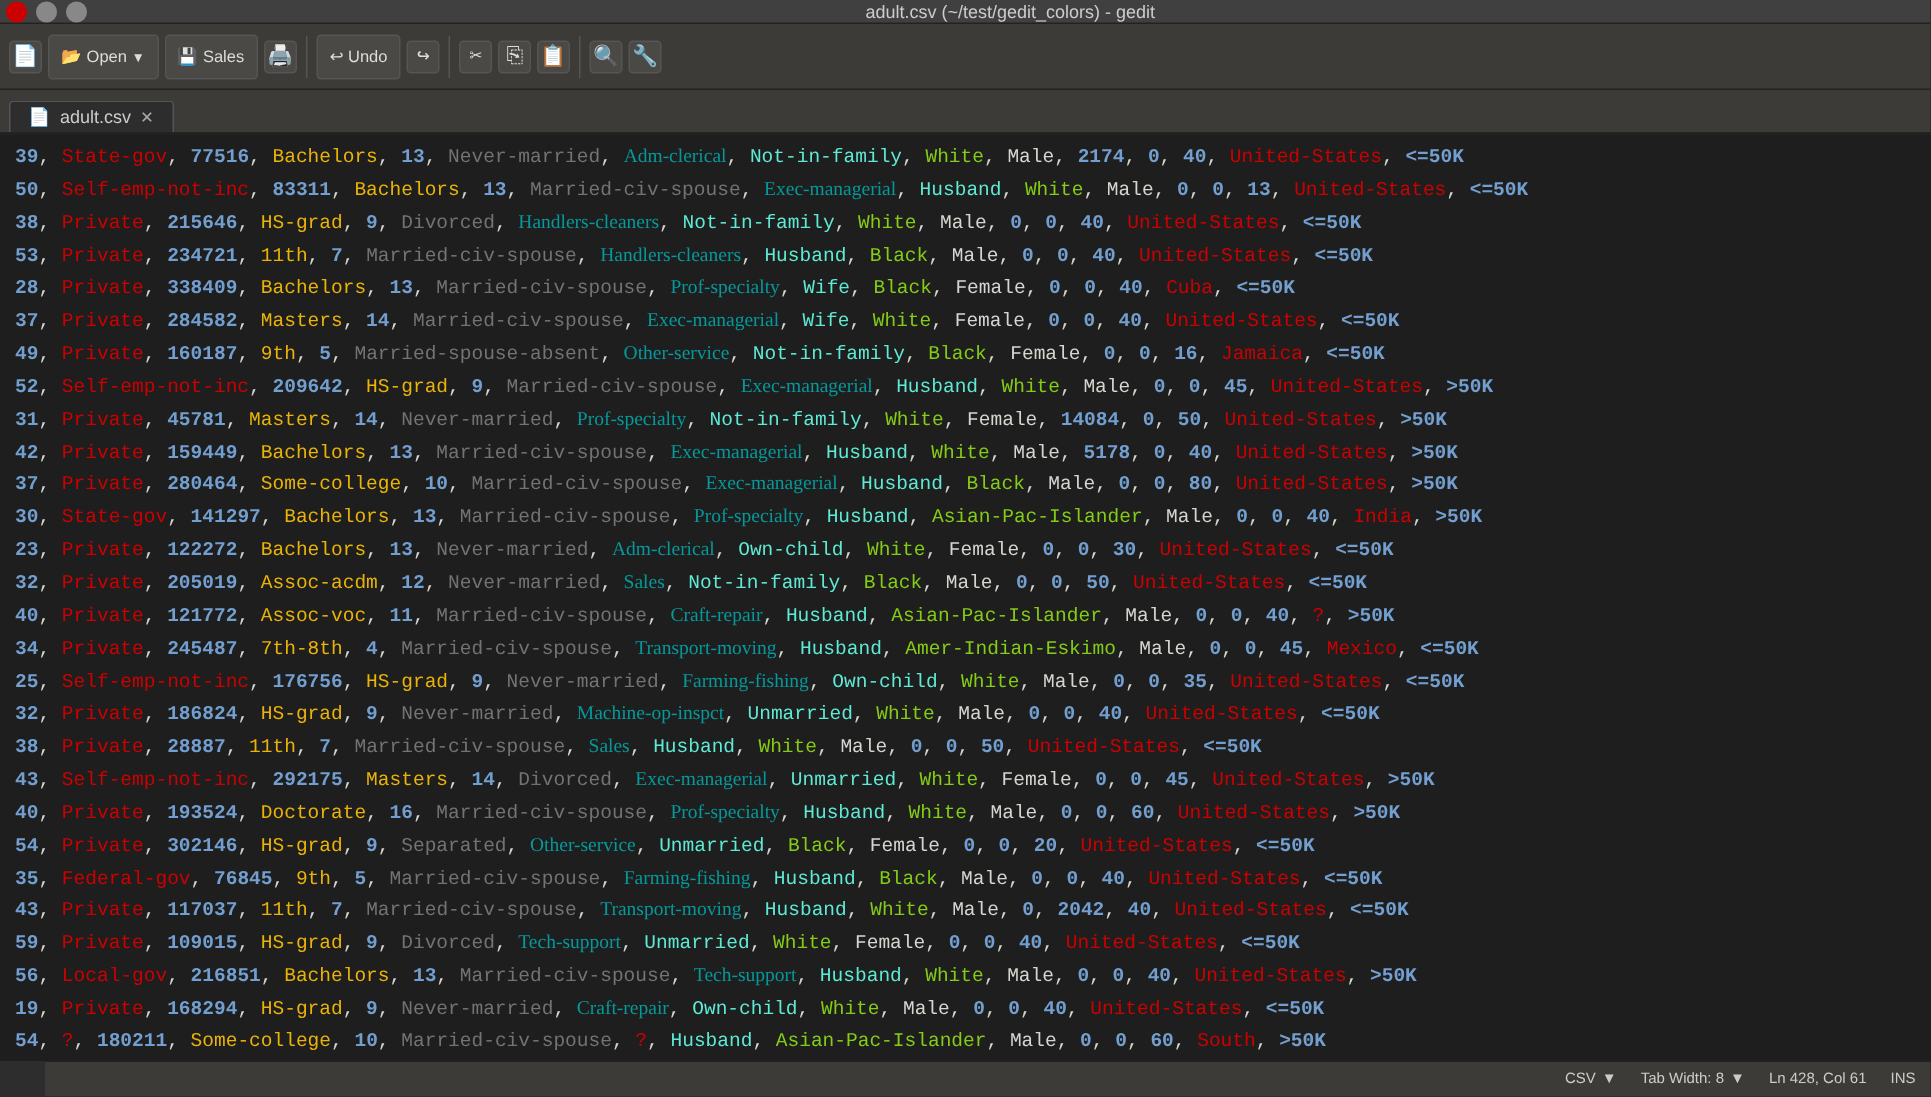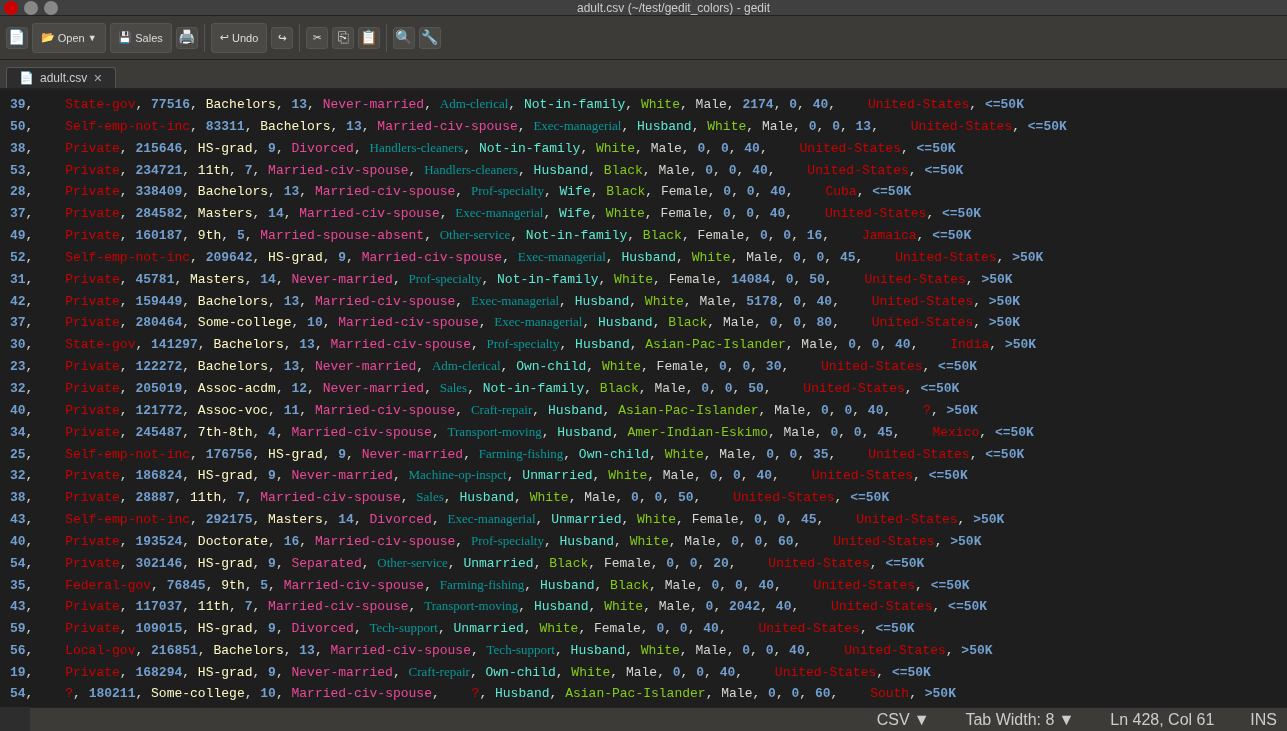--- a/index.html
+++ b/index.html
@@ -116,34 +116,34 @@
     }
 
     
     #statusbar {
       background: #3c3b37;
       height: 24px;
       display: flex;
       align-items: center;
       justify-content: flex-end;
       padding: 0 10px;
-      gap: 36px;
-      font-size: 16px;
+      gap: 16px;
+      font-size: 10px;
       color: #ccc;
       border-top: 1px solid #222;
       font-family: sans-serif;
       margin-left: 30px;
     }
     .status-item { display: flex; align-items: center; gap: 4px; }
 
     
     .num { color: #729fcf; font-weight: bold; }
-    .str-red { color: #cc0000; margin-left: 24px; }
-    .str-green { color: #fef9c3; }
-    .str-purple { color: #ec4899; }
+    .str-red { color: #cc0000; }
+    .str-green { color: #eab308; }
+    .str-purple { color: #737373; }
     .str-pink { color: #84cc16; }
     .str-orange { color: #5eead4; text-align: center; }
     .str-teal { color: #06989a; font-family: Liberation Serif, serif; }
     .comma { color: #d3d7cf; }
   </style>
 </head>
 <body>
 
 <div id="titlebar">
   <span class="title-btn btn-close"></span>

